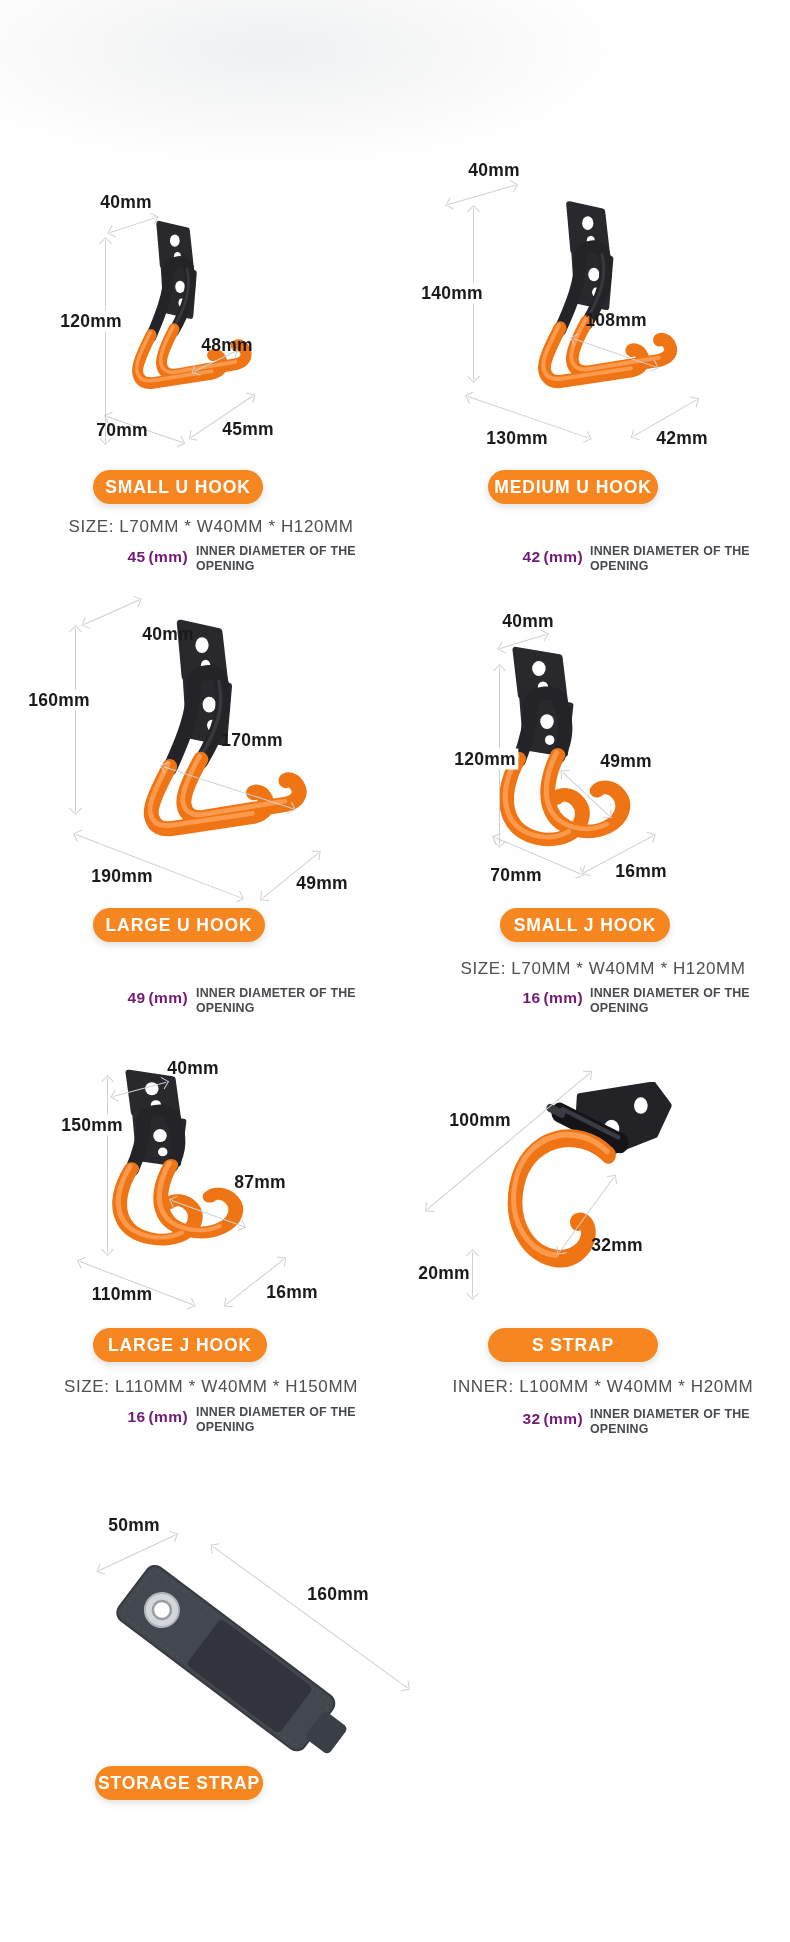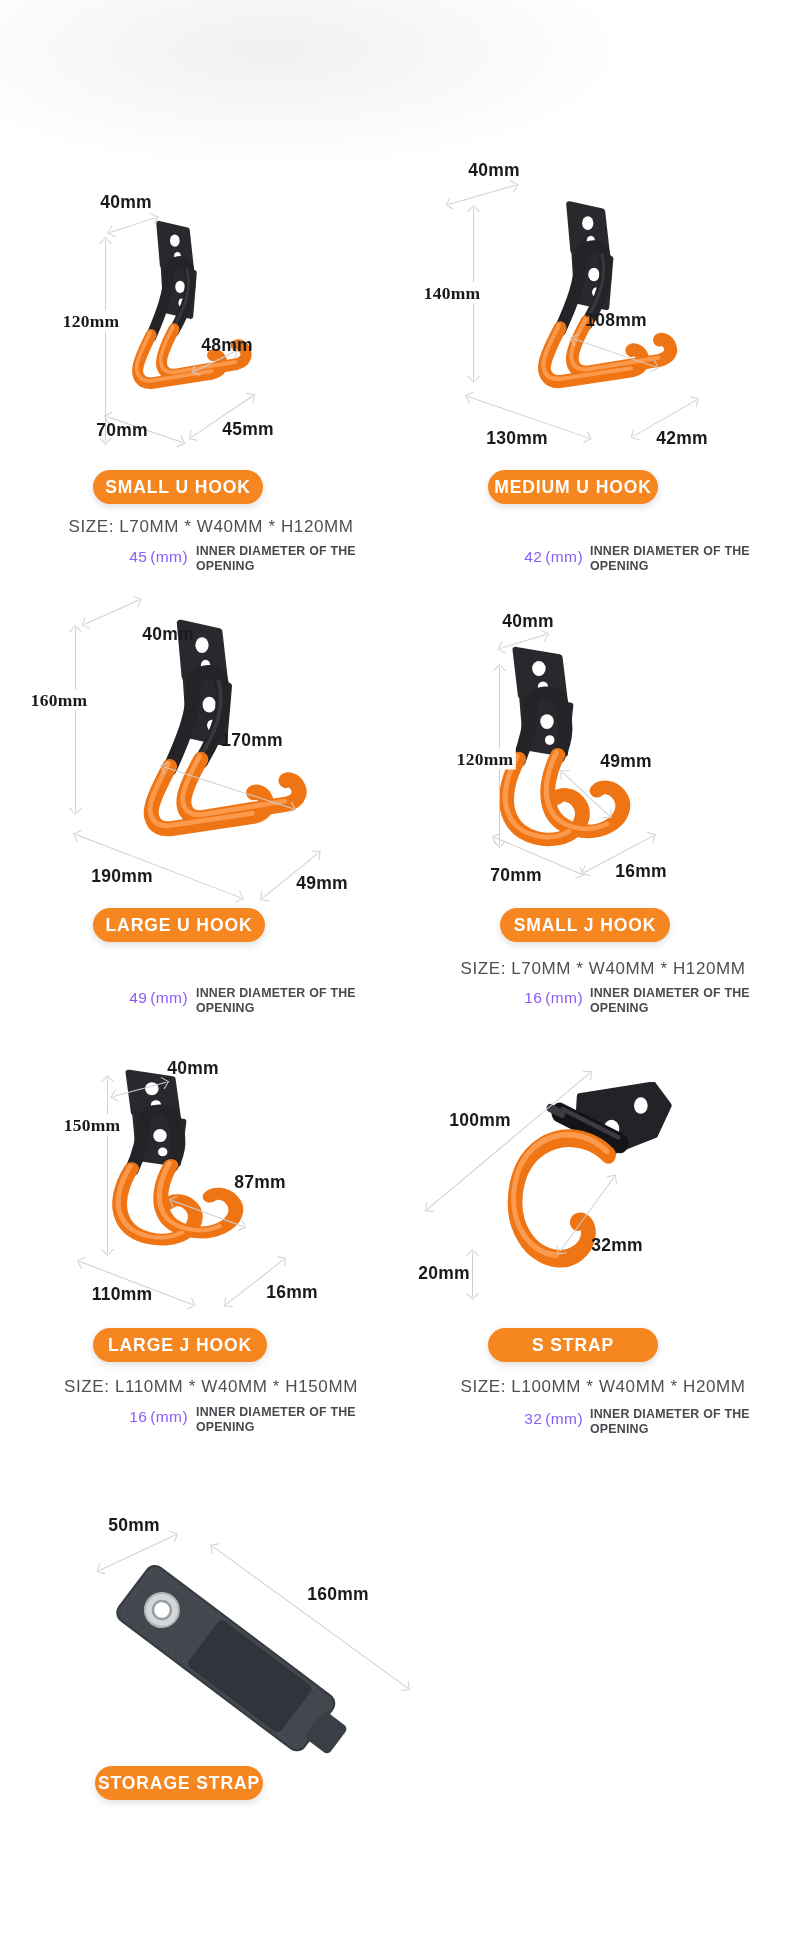--- a/index.html
+++ b/index.html
@@ -3,30 +3,30 @@
 <meta charset="utf-8">
 <style>
   html,body{margin:0;padding:0;background:#fff;}
   body{font-family:"Liberation Sans",sans-serif;}
   #canvas{position:relative;width:790px;height:1942px;background:#fff;overflow:hidden;}
   .abs{position:absolute;}
   .blob{position:absolute;left:-90px;top:-70px;width:720px;height:240px;border-radius:50%;
         background:radial-gradient(closest-side,rgba(230,232,234,.65),rgba(255,255,255,0));}
   .dim{position:absolute;transform:translate(-50%,-50%);font-size:17.5px;font-weight:700;
        color:#1a1a1c;white-space:nowrap;letter-spacing:.2px;}
-  .dim.bg{background:#fff;padding:0 3px;font-family:Liberation Serif, serif;}
+  .dim.bg{background:#fff;padding:0 3px;}
   .arr{position:absolute;height:0;border-top:1.6px solid #cdd1d4;transform-origin:0 0;}
   .arr::before,.arr::after{content:"";position:absolute;width:8px;height:8px;top:-5px;}
   .arr::before{left:-1px;border-left:1.6px solid #cdd1d4;border-bottom:1.6px solid #cdd1d4;transform:rotate(45deg);}
   .arr::after{right:-1px;border-right:1.6px solid #cdd1d4;border-top:1.6px solid #cdd1d4;transform:rotate(45deg);}
   .pill{position:absolute;height:34px;border-radius:17px;background:#F6861F;color:#fff;
         font-weight:700;font-size:17.5px;letter-spacing:.9px;display:flex;align-items:center;
         justify-content:center;box-shadow:0 3px 7px rgba(140,140,140,.28);white-space:nowrap;}
   .size{position:absolute;font-size:17px;color:#4F5053;letter-spacing:.6px;text-align:center;white-space:nowrap;}
-  .ival{position:absolute;font-size:15.5px;color:#8b5cf6;text-align:right;letter-spacing:.4px;white-space:nowrap;}
+  .ival{position:absolute;font-size:15.5px;color:#701a75;text-align:right;letter-spacing:.4px;white-space:nowrap;font-weight:bold;}
   .ival .unit{margin-left:3px;}
   .icap{position:absolute;font-size:12.4px;font-weight:700;color:#46494D;line-height:1.2;letter-spacing:.2px;}
 </style>
 </head>
 <body>
 
 <svg width="0" height="0" style="position:absolute" aria-hidden="true">
   <defs>
     <g id="sym-u">
       <path d="M92,6 L124,13 L129,56 L96,50 Z" fill="#28282d" stroke="#28282d" stroke-width="6" stroke-linejoin="round"></path>
@@ -200,21 +200,21 @@
   <svg class="abs" style="left:462px;top:1082px;width:215px;height:212px" viewBox="0 0 220 180" preserveAspectRatio="none">
       <use href="#sym-s"></use>
     </svg>
   <div class="arr" style="left:427px;top:1209px;width:212px;transform:rotate(-40deg)"></div>
   <div class="arr" style="left:559px;top:1252px;width:93px;transform:rotate(-54deg)"></div>
   <div class="arr" style="left:473px;top:1252px;width:45px;transform:rotate(90deg)"></div>
   <div class="dim" style="left:480px;top:1120px">100mm</div>
   <div class="dim" style="left:617px;top:1245px">32mm</div>
   <div class="dim" style="left:444px;top:1273px">20mm</div>
   <div class="pill" style="left:488px;top:1328px;width:170px">S STRAP</div>
-  <div class="size" style="left:420px;top:1377px;width:366px">SIZE: L100MM * W40MM * H20MM</div>
+  <div class="size" style="left:420px;top:1377px;width:366px">INNER: L100MM * W40MM * H20MM</div>
   <div class="ival" style="left:455px;top:1410px;width:128px"><span>32</span><span class="unit">(mm)</span></div>
   <div class="icap" style="left:590px;top:1407px;width:185px">
       <div>INNER DIAMETER OF THE</div>
       <div>OPENING</div>
     </div>
 
   <svg class="abs" style="left:98px;top:1548px;width:290px;height:235px" viewBox="0 0 290 235" preserveAspectRatio="none">
       <use href="#sym-strap"></use>
     </svg>
   <div class="arr" style="left:99px;top:1570px;width:84px;transform:rotate(-25deg)"></div>

